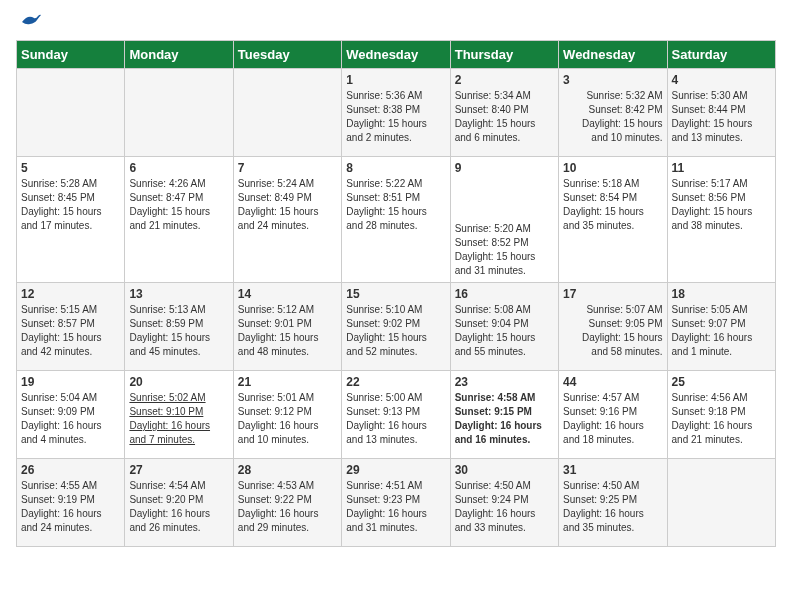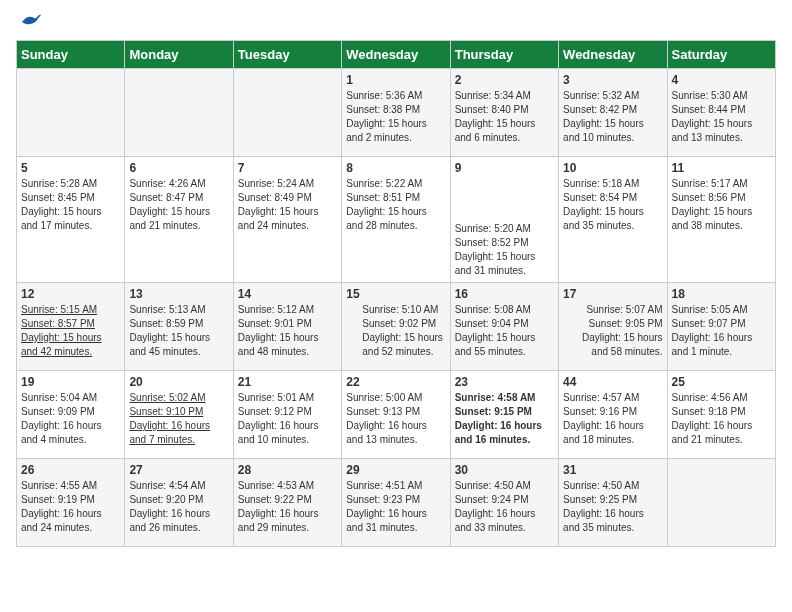--- a/index.html
+++ b/index.html
@@ -142,21 +142,21 @@
         </td>
         <td>
           <div class="day-number">2</div>
           <div class="day-info" style="white-space: pre-line;">Sunrise: 5:34 AM
 Sunset: 8:40 PM
 Daylight: 15 hours
 and 6 minutes.</div>
         </td>
         <td>
           <div class="day-number">3</div>
-          <div class="day-info" style="white-space: pre-line;">Sunrise: 5:32 AM
+          <div class="day-info" style="white-space: pre-line; text-align: right;">Sunrise: 5:32 AM
 Sunset: 8:42 PM
 Daylight: 15 hours
 and 10 minutes.</div>
         </td>
         <td>
           <div class="day-number">4</div>
           <div class="day-info" style="white-space: pre-line;">Sunrise: 5:30 AM
 Sunset: 8:44 PM
 Daylight: 15 hours
 and 13 minutes.</div>
@@ -209,42 +209,42 @@
           <div class="day-number">11</div>
           <div class="day-info" style="white-space: pre-line;">Sunrise: 5:17 AM
 Sunset: 8:56 PM
 Daylight: 15 hours
 and 38 minutes.</div>
         </td>
       </tr>
       <tr>
         <td>
           <div class="day-number">12</div>
-          <div class="day-info" style="white-space: pre-line; text-decoration: underline;">Sunrise: 5:15 AM
+          <div class="day-info" style="white-space: pre-line;">Sunrise: 5:15 AM
 Sunset: 8:57 PM
 Daylight: 15 hours
 and 42 minutes.</div>
         </td>
         <td>
           <div class="day-number">13</div>
           <div class="day-info" style="white-space: pre-line;">Sunrise: 5:13 AM
 Sunset: 8:59 PM
 Daylight: 15 hours
 and 45 minutes.</div>
         </td>
         <td>
           <div class="day-number">14</div>
           <div class="day-info" style="white-space: pre-line;">Sunrise: 5:12 AM
 Sunset: 9:01 PM
 Daylight: 15 hours
 and 48 minutes.</div>
         </td>
         <td>
           <div class="day-number">15</div>
-          <div class="day-info" style="white-space: pre-line; margin-left: 16px;">Sunrise: 5:10 AM
+          <div class="day-info" style="white-space: pre-line;">Sunrise: 5:10 AM
 Sunset: 9:02 PM
 Daylight: 15 hours
 and 52 minutes.</div>
         </td>
         <td>
           <div class="day-number">16</div>
           <div class="day-info" style="white-space: pre-line;">Sunrise: 5:08 AM
 Sunset: 9:04 PM
 Daylight: 15 hours
 and 55 minutes.</div>

